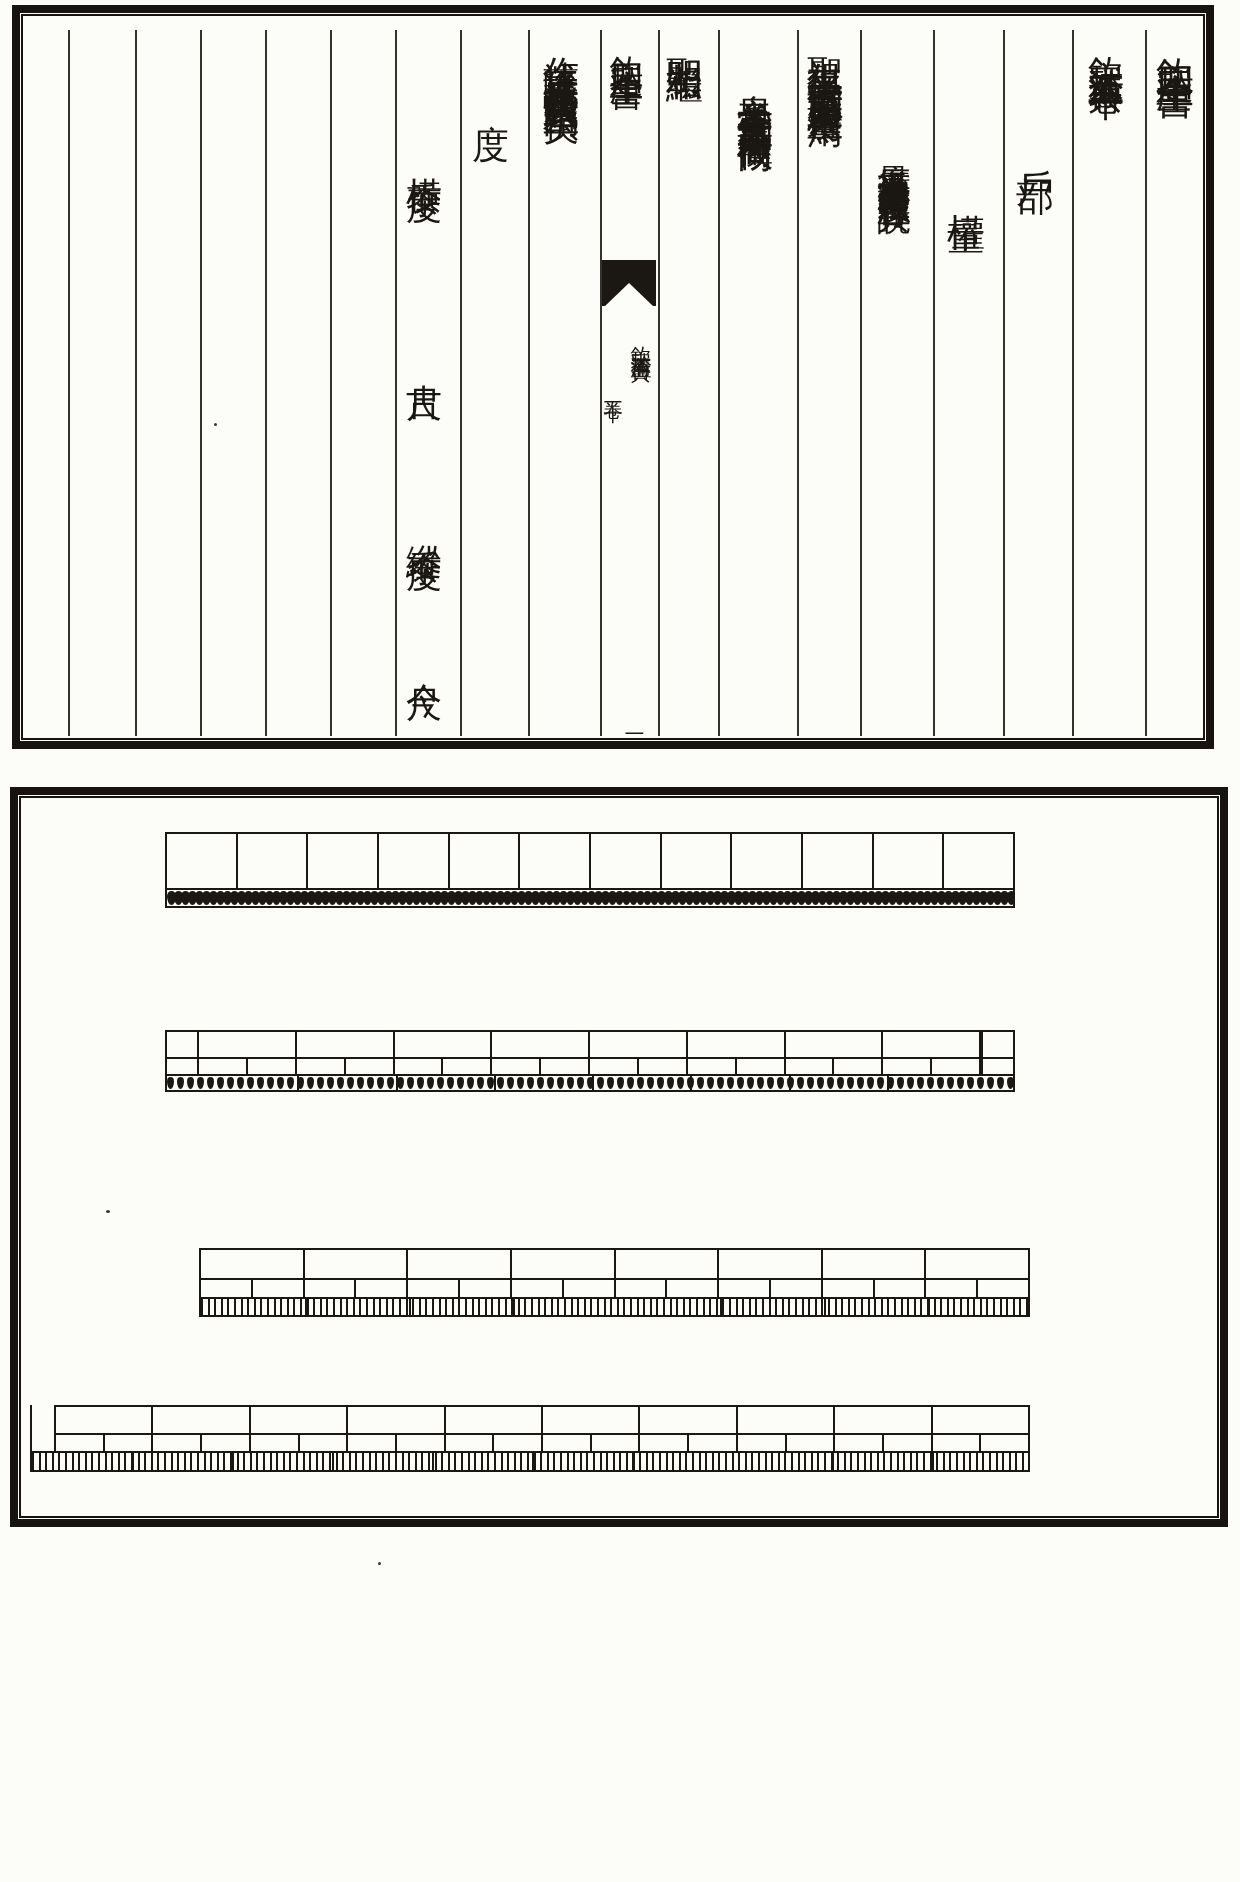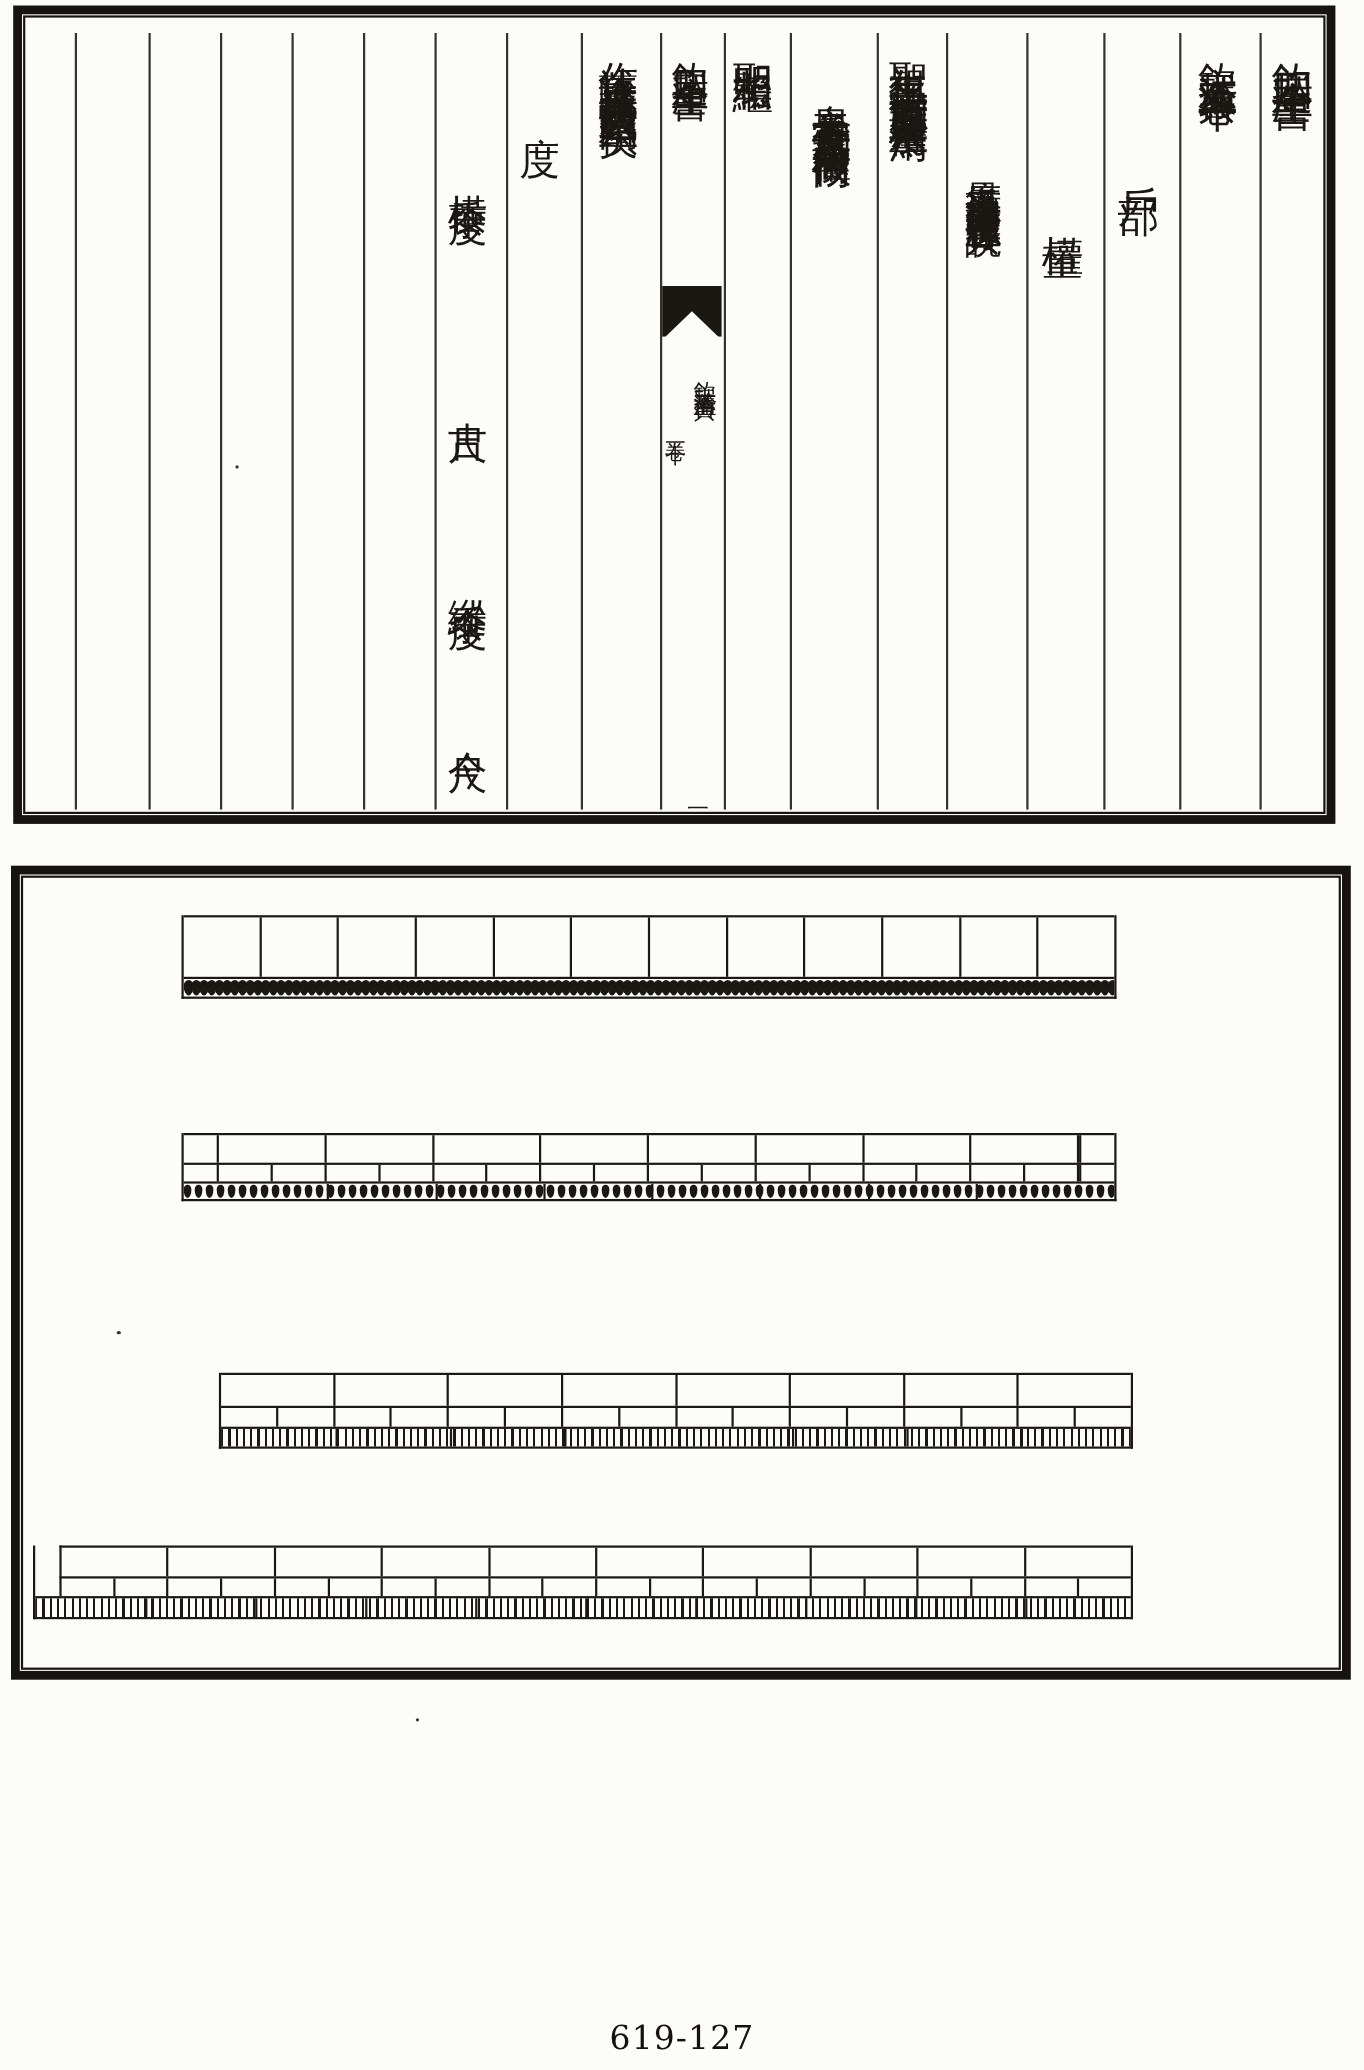--- a/index.html
+++ b/index.html
@@ -56,21 +56,20 @@
   <div class="banxin-text" style="left:610px; top:30px; font-size:34px; letter-spacing:4px;">欽定四庫全書</div>
   <div class="fishtail" style="left:602px; top:260px; width:54px; height:46px;"></div>
   <div class="banxin-text" style="left:630px; top:330px; font-size:21px; letter-spacing:3px;">欽定大清會典</div>
   <div class="banxin-text" style="left:604px; top:386px; font-size:19px; letter-spacing:3px;">卷十一</div>
   <div class="banxin-text" style="left:625px; top:724px; font-size:20px;">一</div>
 
   <div class="frame" id="bottom-box" style="left:10px; top:787px; width:1218px; height:740px;">
     <div class="frame-inner"></div>
   </div>
 
-  <div id="folio" style="top:1836px;">619-127</div>
 
   <div class="speck" style="left:214px; top:423px; width:3px; height:3px;"></div>
   <div class="speck" style="left:106px; top:1210px; width:4px; height:3px;"></div>
   <div class="speck" style="left:378px; top:1562px; width:3px; height:3px;"></div>
 <div class="divline" style="left: 68px; top: 30px; height: 706px;"></div>
     <div class="divline" style="left: 135px; top: 30px; height: 706px;"></div>
     <div class="divline" style="left: 200px; top: 30px; height: 706px;"></div>
     <div class="divline" style="left: 265px; top: 30px; height: 706px;"></div>
     <div class="divline" style="left: 330px; top: 30px; height: 706px;"></div>
     <div class="divline" style="left: 395px; top: 30px; height: 706px;"></div>

